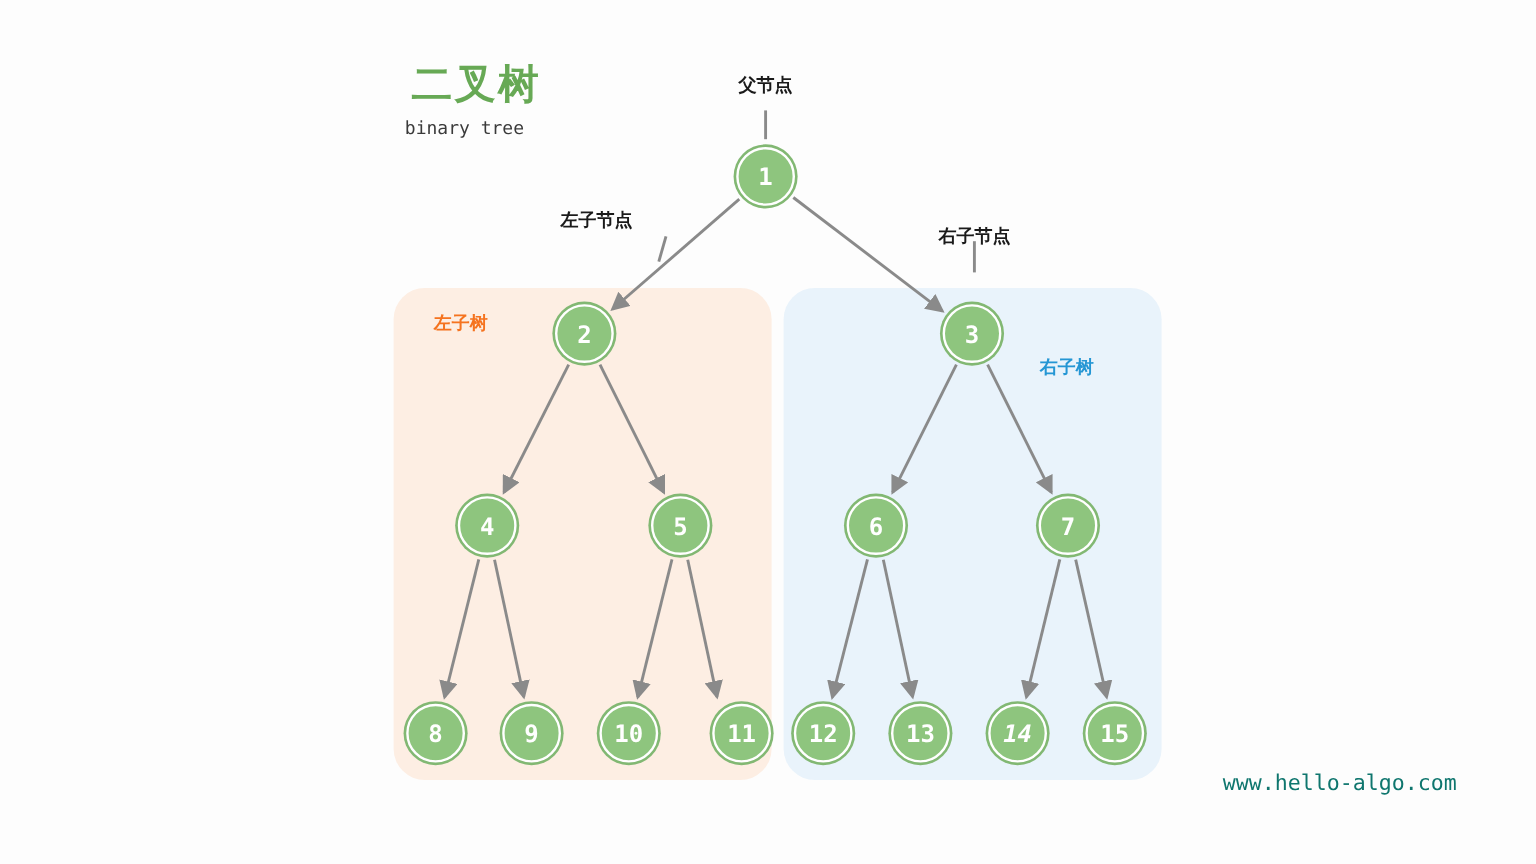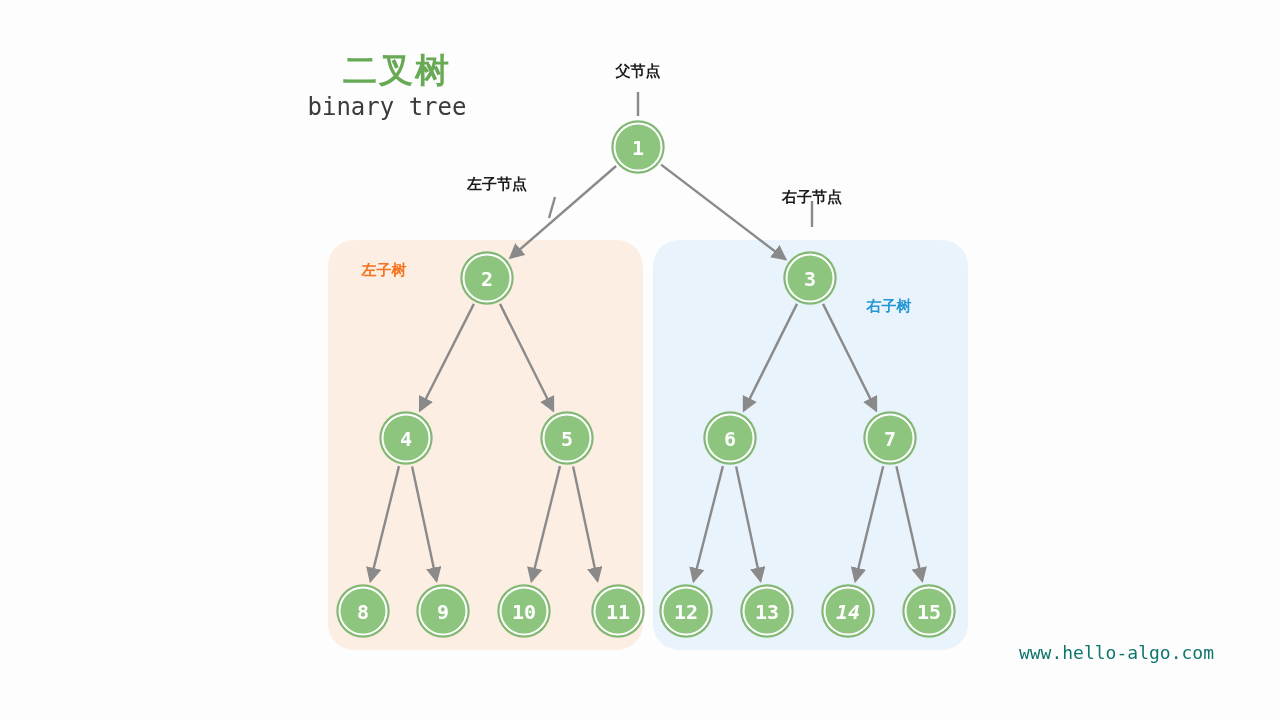--- a/index.html
+++ b/index.html
@@ -11,21 +11,21 @@
   svg.layer { pointer-events:none; }
 
   
   .box { position:absolute; border-radius:26px; }
   .left-box  { left:328px; top:240px; width:315px; height:410px; background:var(--left_box_bg,#fdeee3); }
   .right-box { left:653px; top:240px; width:315px; height:410px; background:var(--right_box_bg,#e9f3fb); }
 
   
   .lbl { position:absolute; transform:translate(-50%,-50%); white-space:nowrap; }
   .title-zh { left:397px; top:71px; font-size:34px; font-weight:bold; letter-spacing:2px; color:var(--title_green,#67a955); }
-  .title-en { left:387px; top:107px; font-family:"DejaVu Sans Mono",monospace; font-size:24px; color:#3a3a3a; }
+  .title-en { left:387px; top:107px; font-family:"DejaVu Sans Mono",monospace; font-size:15px; color:#3a3a3a; }
   .anno { font-weight:bold; font-size:15px; color:#1a1a1a; }
   .parent-label      { left:638px; top:71px; }
   .left-child-label  { left:497px; top:184px; }
   .right-child-label { left:812px; top:197px; }
   .left-subtree-label  { left:384px; top:270px; color:var(--left_subtree_text,#f5731f); }
   .right-subtree-label { left:889px; top:270px; color:var(--right_subtree_text,#2496d4);margin-top:36px; }
   .watermark { position:absolute; right:66px; top:642px; font-family:"DejaVu Sans Mono",monospace; font-size:18px; color:#0f766e; }
 
   
   .edge, .tick { stroke:var(--edge,#8a8a8a); stroke-width:2.4; fill:none; }

